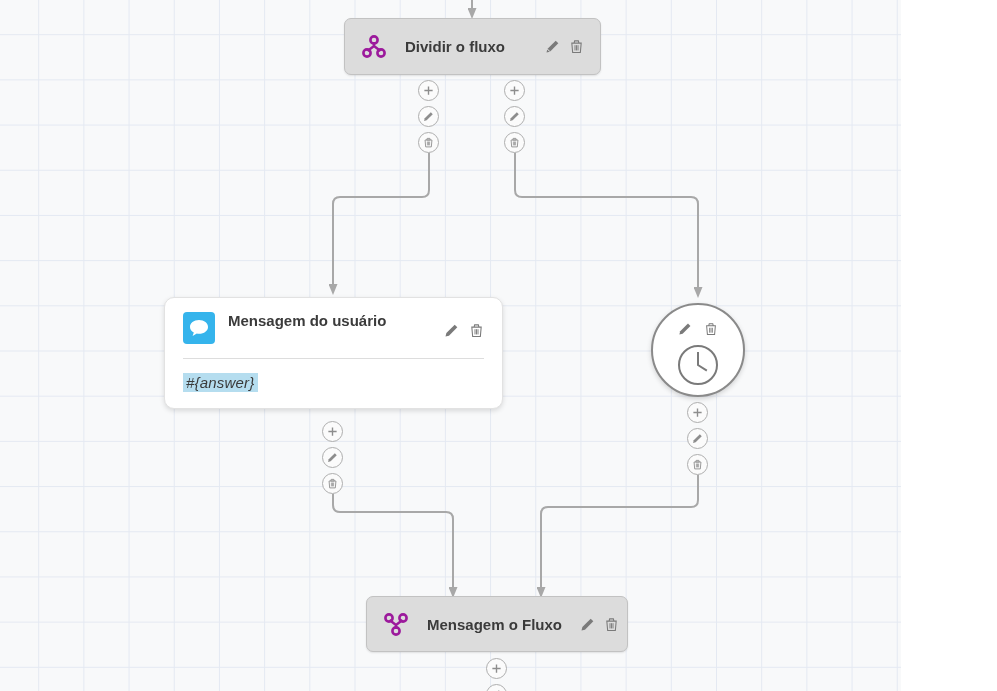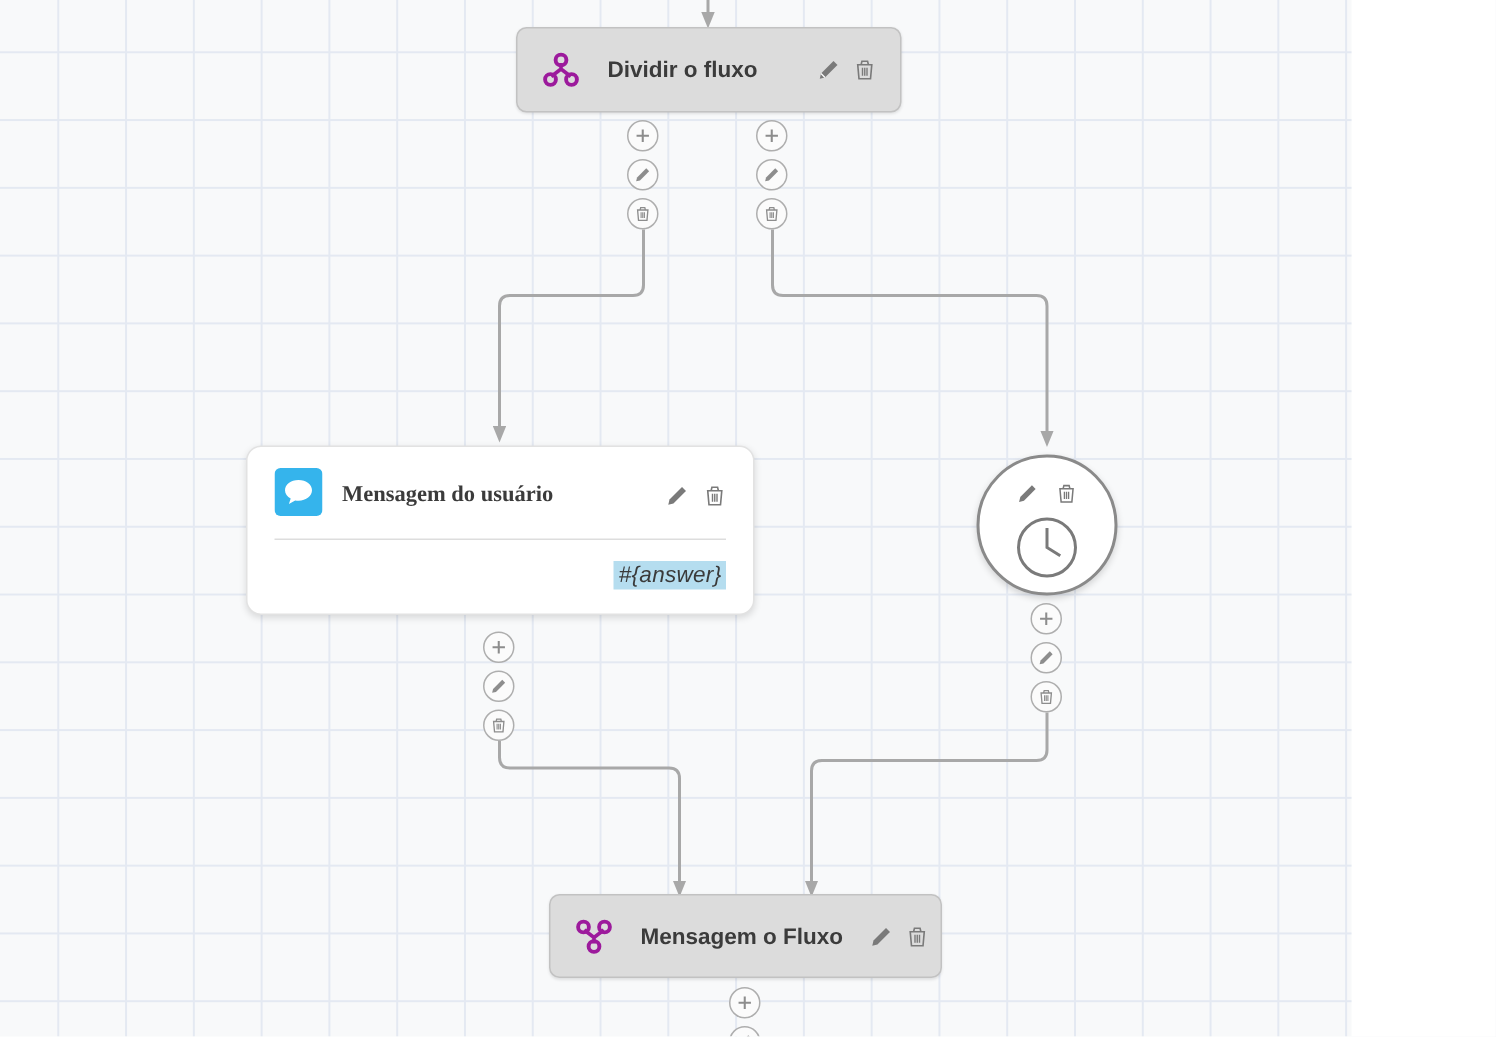--- a/index.html
+++ b/index.html
@@ -76,23 +76,21 @@
   .node-card {
     background: #ffffff;
     border: 1px solid #e2e2e2;
     border-radius: 10px;
     box-shadow: 0 2px 5px rgba(0,0,0,0.13);
     display: flex;
     flex-direction: column;
   }
   .card-head {
     display: flex;
-    align-items: center;
     padding: 14px 18px 10px 18px;
-    font-family: Liberation Serif, serif;
   }
   .card-head .node-title {
     margin-left: 13px;
     font-size: 15px;
     font-weight: bold;
     color: #3b3b3b;
     white-space: nowrap;
   }
   .card-head .node-tools {
     margin-left: auto;
@@ -100,21 +98,21 @@
     align-items: center;
     gap: 10px;
   }
   .card-divider {
     height: 1px;
     background: #dddddd;
     margin: 0 18px;
   }
   .card-body {
     padding: 14px 18px 16px 18px;
-    text-align: right;
+    text-align: left;
   }
   .var-token {
     display: inline-block;
     background: #b5ddef;
     color: #3a3a3a;
     font-style: italic;
     font-size: 15px;
     padding: 1px 3px;
     letter-spacing: 0.2px;
   }

